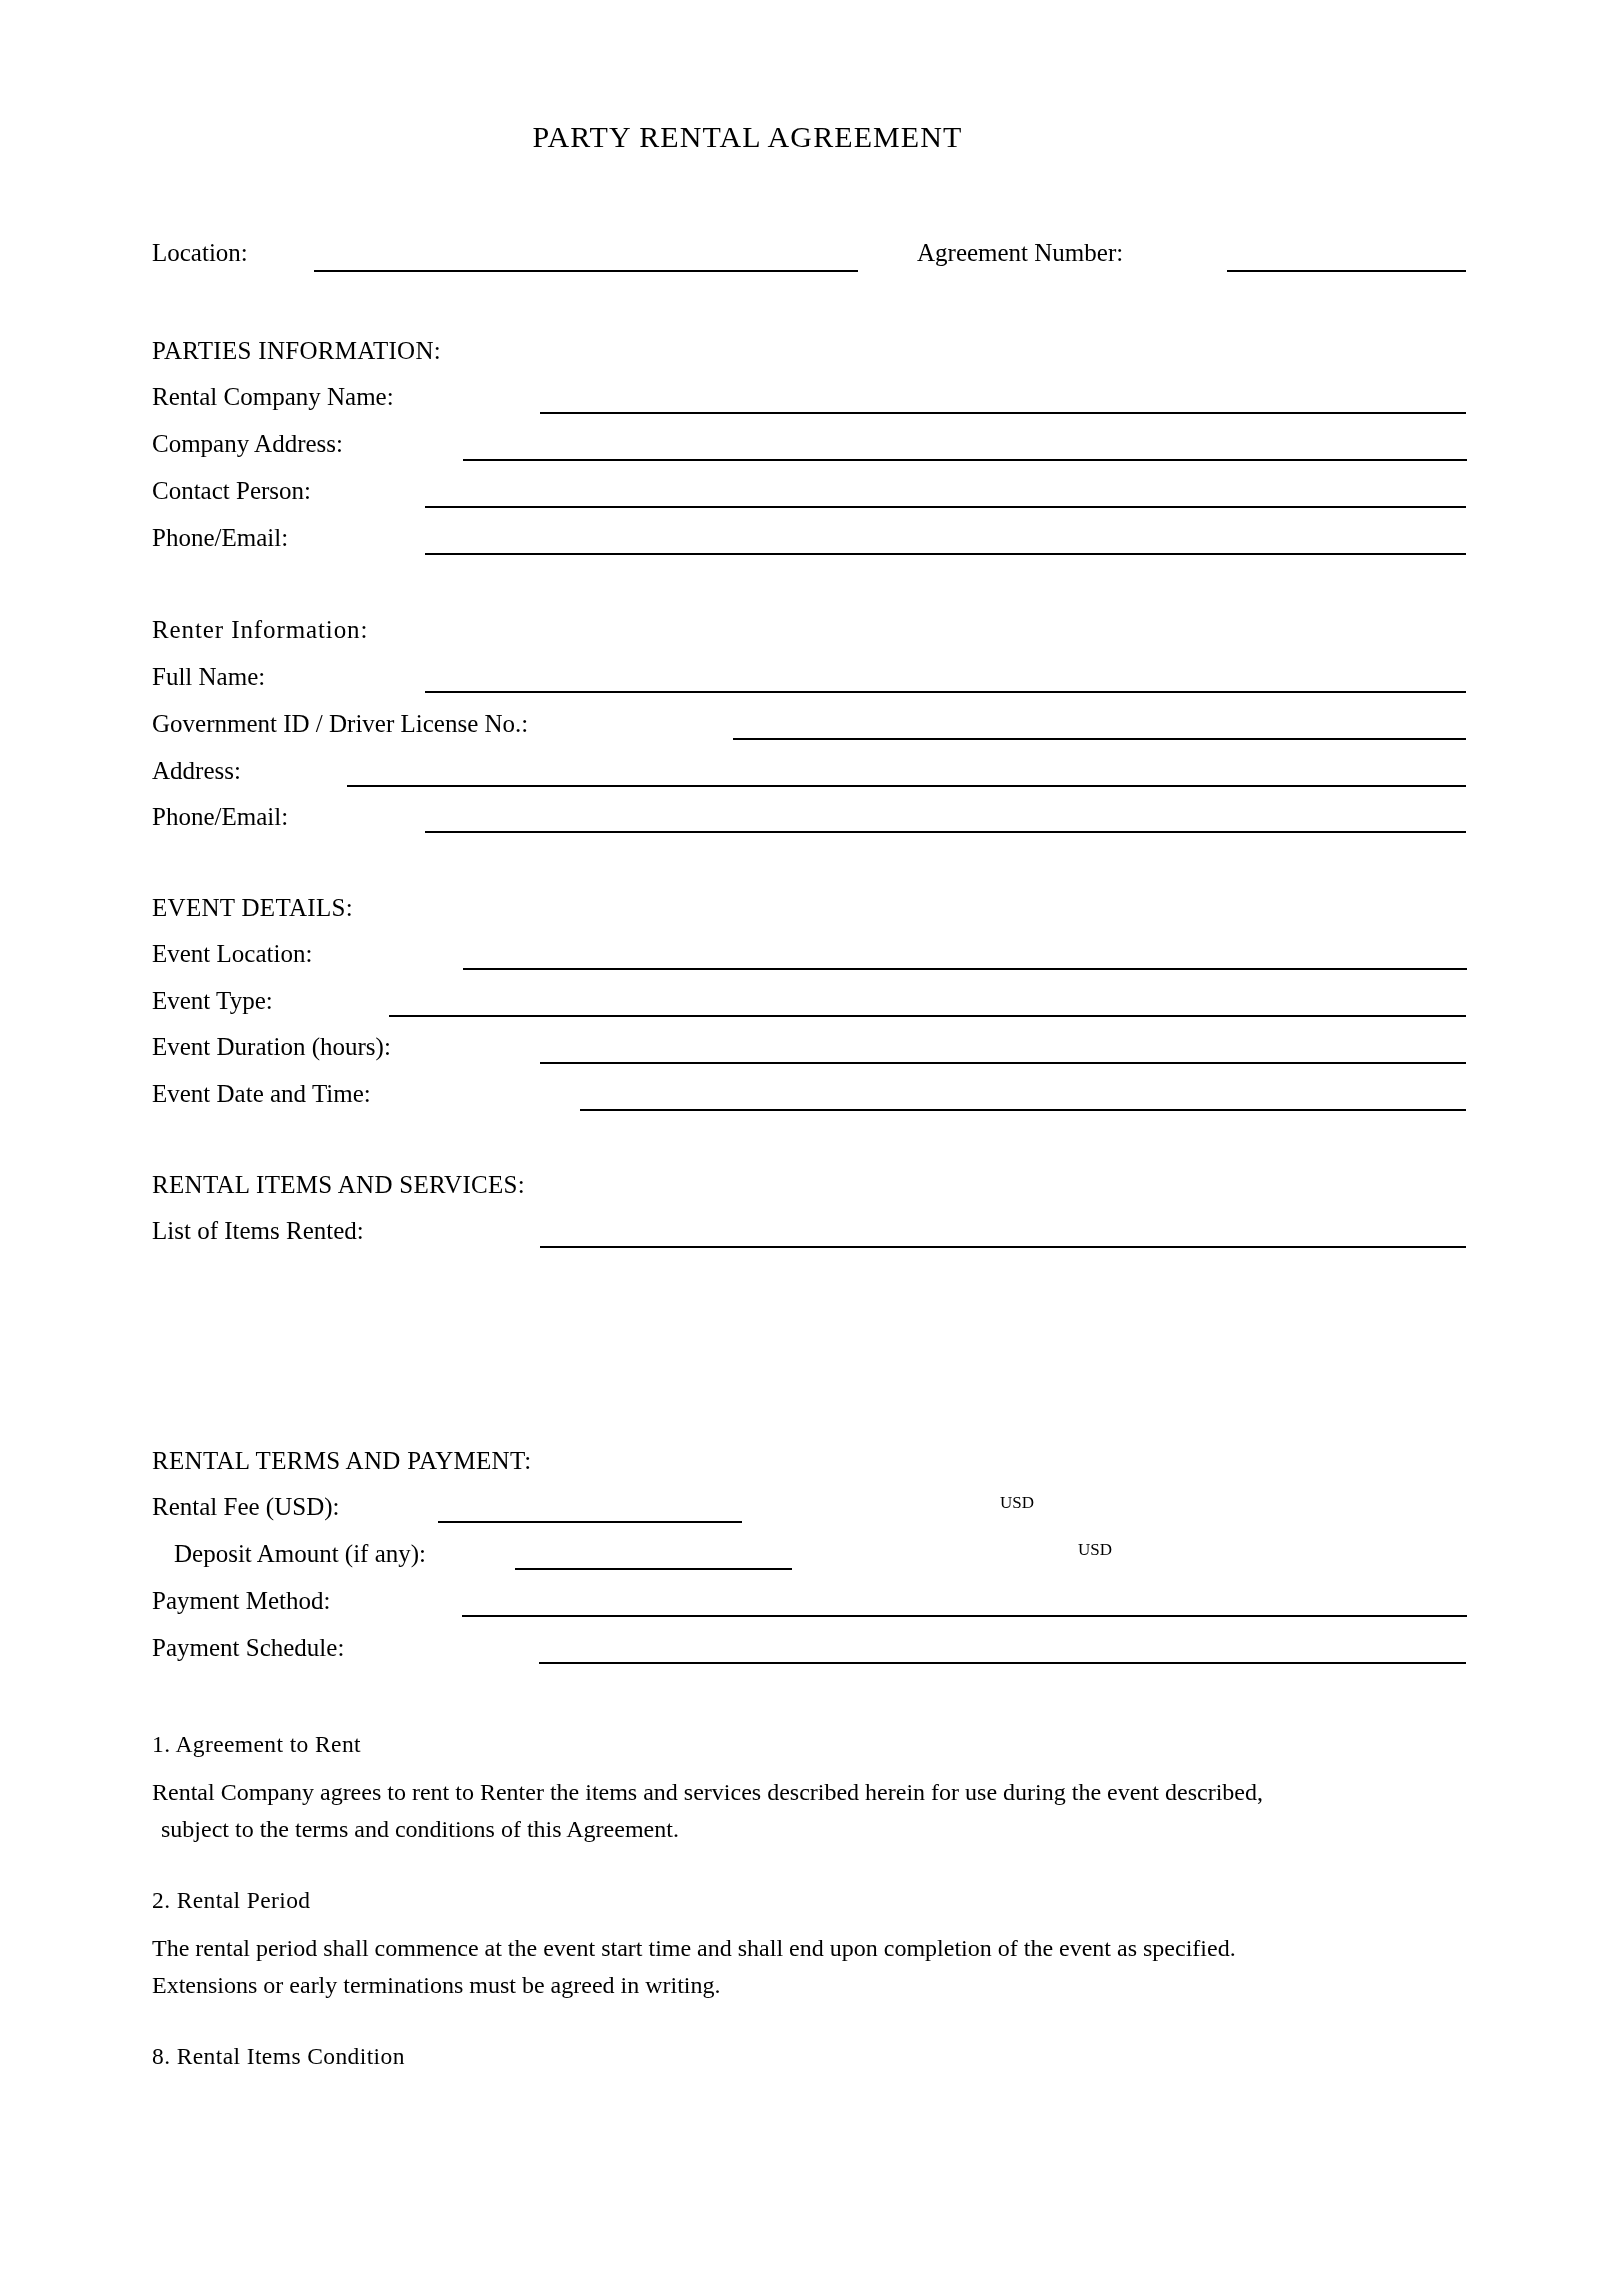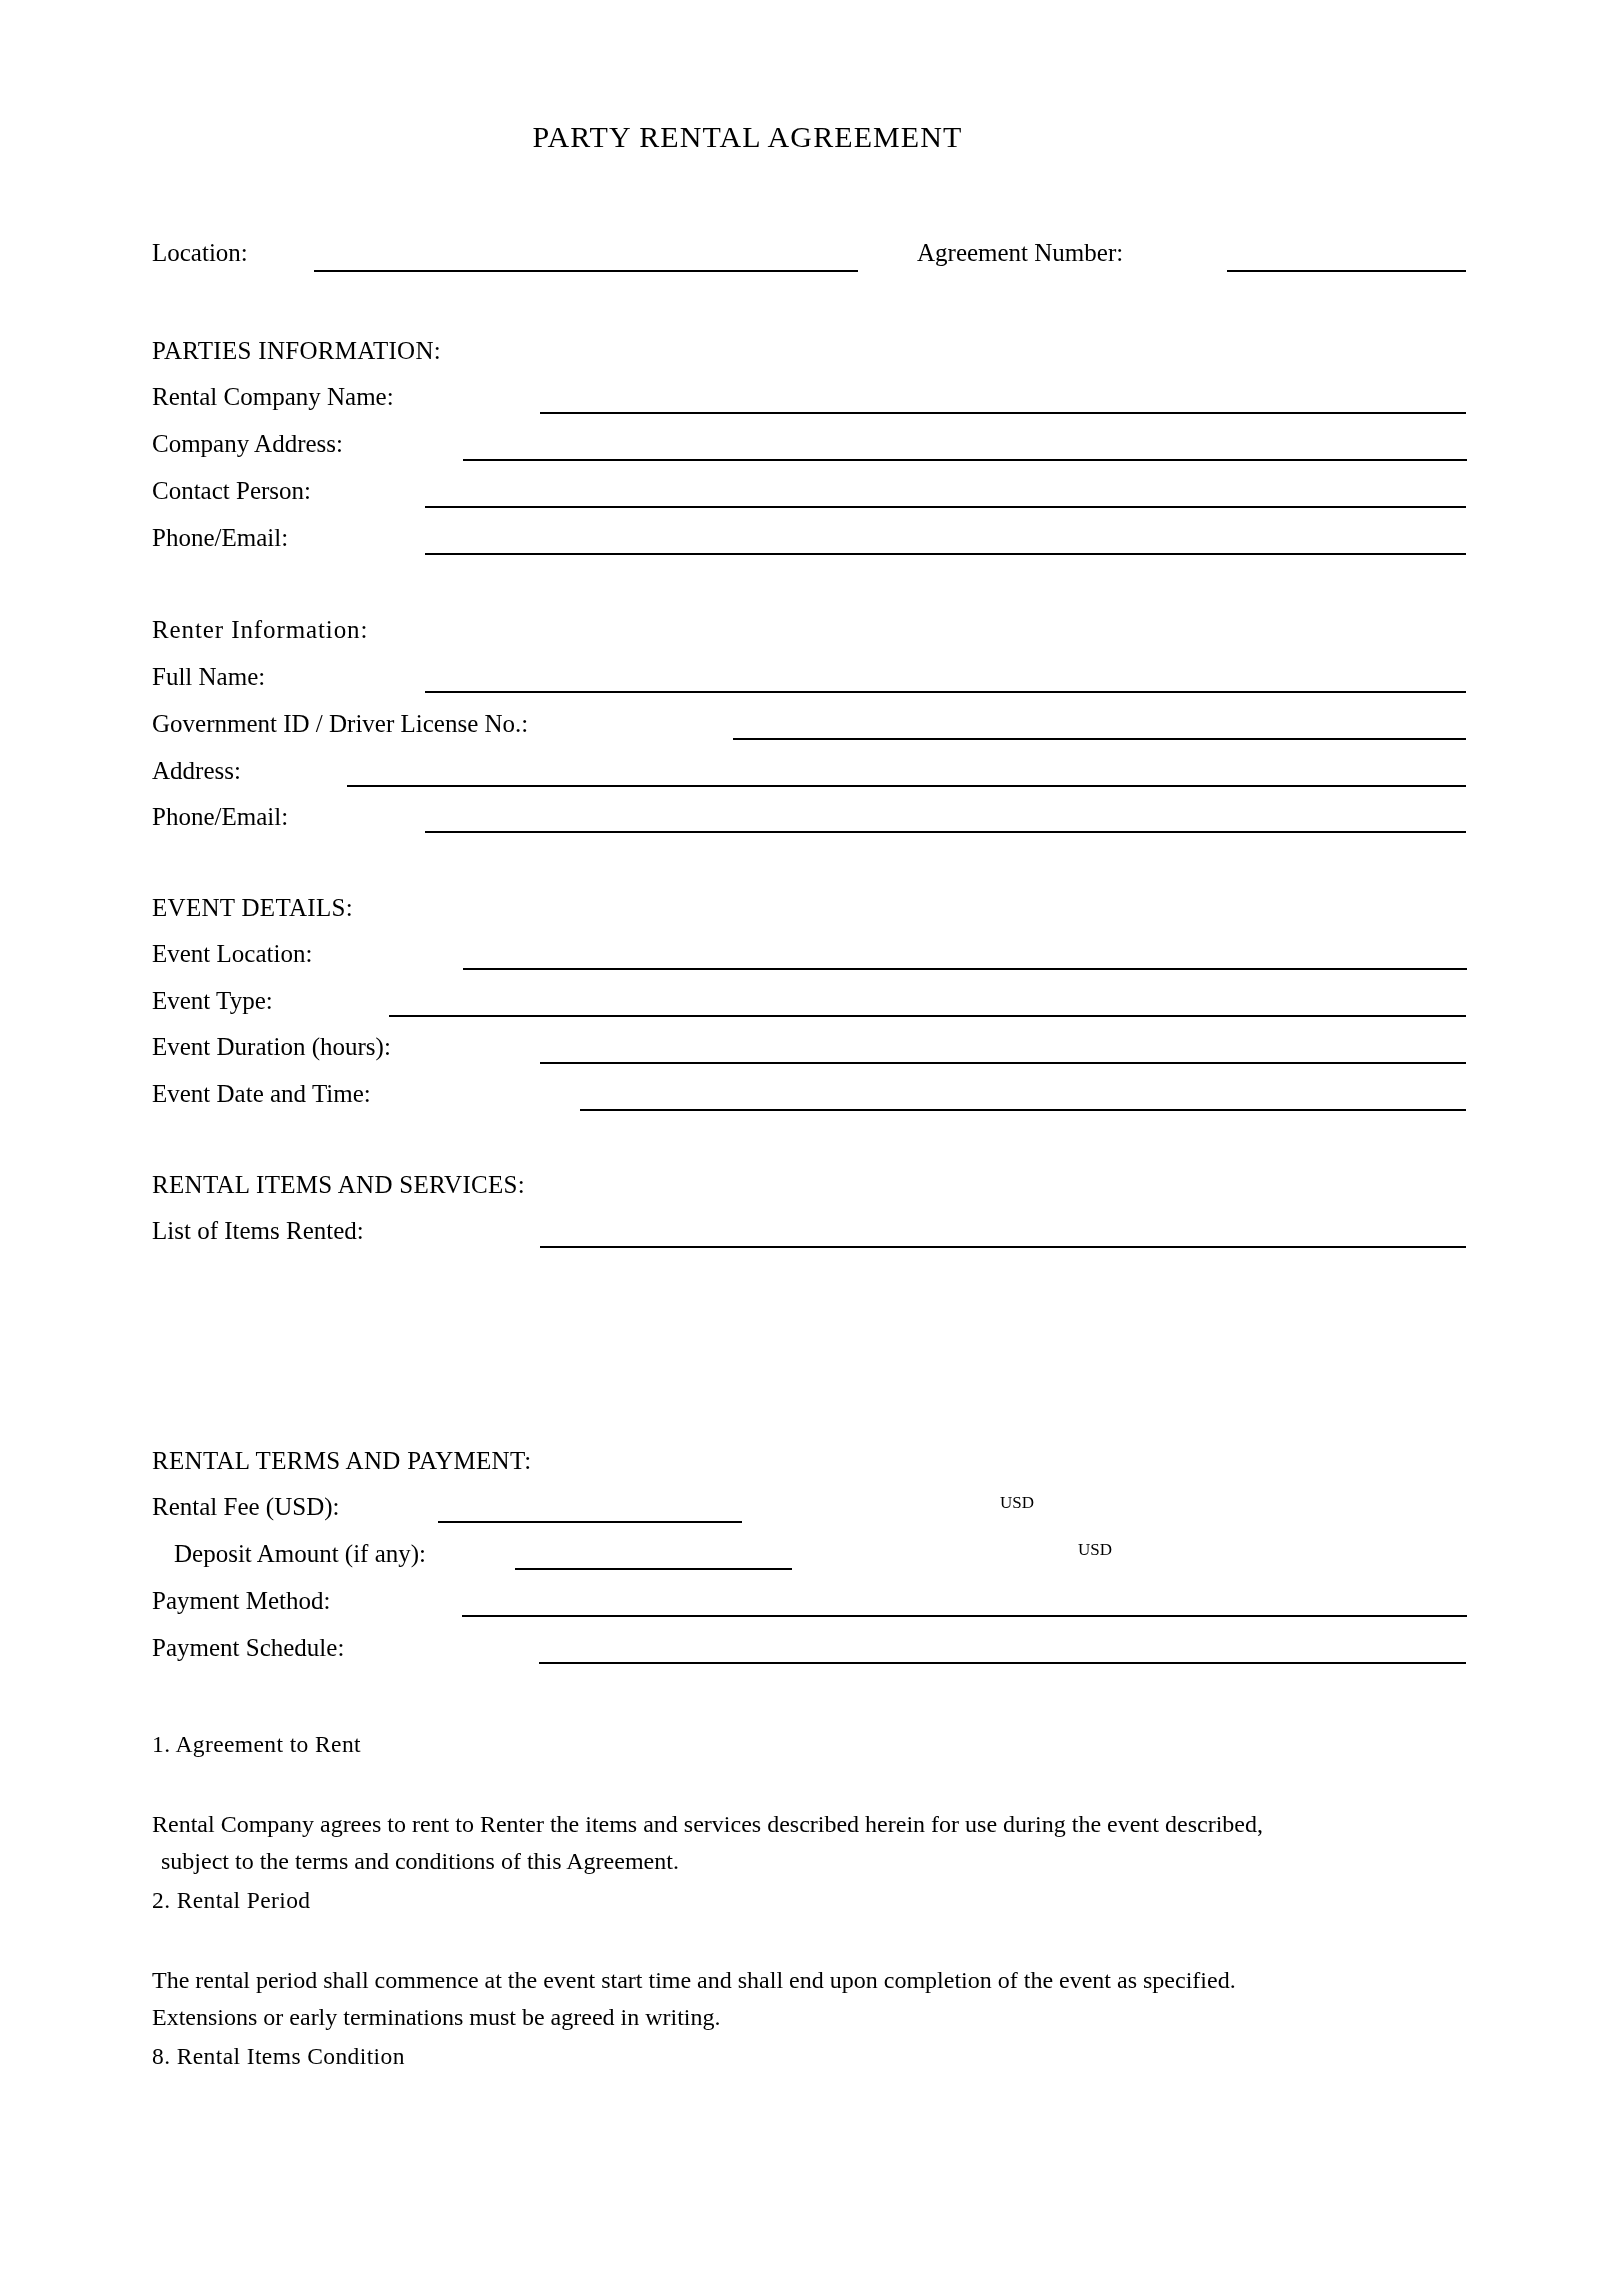--- a/index.html
+++ b/index.html
@@ -48,21 +48,20 @@
     position: absolute;
     font-size: 23.5px;
     line-height: 1;
     white-space: nowrap;
     letter-spacing: 0.4px;
   }
   .clause-body {
     position: absolute;
     font-size: 24px;
     line-height: 37px;
-    margin-top: 32px;
   }
   .unit {
     position: absolute;
     font-size: 17px;
     line-height: 1;
     white-space: nowrap;
   }
 
   
   .rule {

